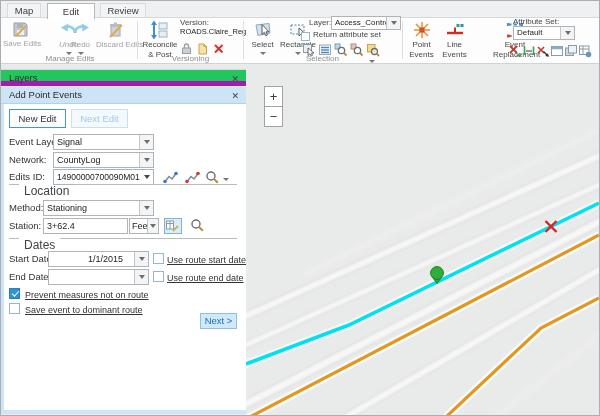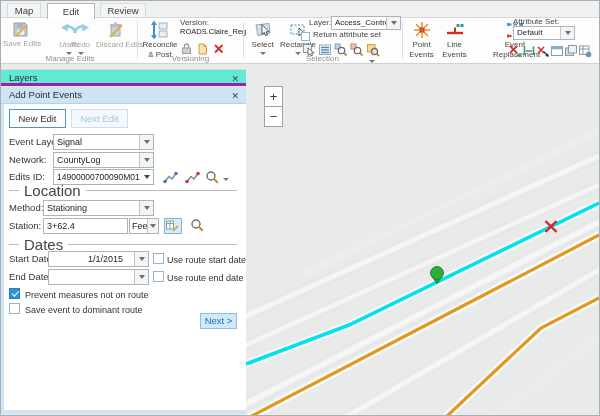--- a/index.html
+++ b/index.html
@@ -20,35 +20,35 @@
   .ddtri{width:0;height:0;border-left:3px solid transparent;border-right:3px solid transparent;border-top:3.5px solid #777;margin:2px auto 0;}
   .sicon{position:absolute;width:14px;height:14px;}
   .rlbl{position:absolute;font-size:8px;color:#444;white-space:nowrap;}
   .rdd{position:absolute;height:14px;background:#fff;border:1px solid #b0b4b7;box-sizing:border-box;display:flex;}
   .rdd .val{flex:1;font-size:8px;line-height:12px;padding-left:3px;color:#222;overflow:hidden;white-space:nowrap;}
   .ddbox{width:13px;background:#f3f4f5;border-left:1px solid #c3c6c8;display:flex;align-items:center;justify-content:center;flex:0 0 auto;}
   .tri-d{width:0;height:0;border-left:3px solid transparent;border-right:3px solid transparent;border-top:4px solid #6e6e6e;}
   .rcbx{position:absolute;width:9px;height:9px;background:#fff;border:1px solid #93b7cf;box-sizing:border-box;}
   
   .pane-bar{position:absolute;left:0;width:245px;height:17px;font-size:9.5px;line-height:16px;padding-left:8px;box-sizing:border-box;color:#2b2b2b;}
-  .layers-bar{top:68px;background:#5eead4;border-top:1px solid #d7dadc;border-bottom:3px solid #a21caf;}
+  .layers-bar{top:68px;background:#22c55e;border-top:1px solid #d7dadc;border-bottom:5px solid #a21caf;}
   .ape-bar{top:86px;background:#cde4f6;border-bottom:1px solid #b3d2ea;}
   .pane-x{position:absolute;right:7px;top:1px;font-size:9px;color:#444;}
   .panel-body{position:absolute;left:0;top:103px;width:264px;height:310px;background:#fff;box-sizing:border-box;
     border-left:3px solid #cfe4f4;border-right:4px solid #cfe4f4;border-bottom:4px solid #cfe4f4;}
   .pflabel{position:absolute;font-size:9.5px;color:#333;line-height:16px;white-space:nowrap;}
   .pffield{position:absolute;height:16px;background:#fff;border:1px solid #b0b4b7;box-sizing:border-box;display:flex;}
   .pffield .val{flex:1;font-size:9px;line-height:14px;padding-left:3px;color:#222;overflow:hidden;white-space:nowrap;}
   .combo-tri{width:12px;display:flex;align-items:center;justify-content:center;flex:0 0 auto;}
   .cbx{position:absolute;width:11px;height:11px;background:#fff;border:1px solid #93b7cf;box-sizing:border-box;}
   .cbx.on{background:#3093d6;border-color:#2a7fb8;}
   .cbx.on::after{content:"";position:absolute;left:1.5px;top:2px;width:5.5px;height:3px;
     border-left:1.6px solid #fff;border-bottom:1.6px solid #fff;transform:rotate(-48deg);}
-  .cblbl{position:absolute;font-size:9px;color:#333;line-height:12px;white-space:nowrap;}
-  .sec{position:absolute;left:5px;width:228px;display:flex;align-items:center;font-size:15px;color:#444;height:12px;}
+  .cblbl{position:absolute;font-size:9px;color:#333;line-height:12px;white-space:nowrap;text-decoration:underline;}
+  .sec{position:absolute;left:5px;width:228px;display:flex;font-size:12px;color:#444;height:12px;}
   .sec::before{content:"";width:10px;height:1px;background:#bbb;margin-right:5px;}
   .sec::after{content:"";flex:1;height:1px;background:#bbb;margin-left:5px;}
   .btn{position:absolute;box-sizing:border-box;text-align:center;font-size:9.5px;}
   .btn-newedit{border:1px solid #4e93c6;background:#fbfdff;color:#333;line-height:17px;}
   .btn-nextedit{border:1px solid #cbdeed;background:#f3f9fd;color:#a5c8e0;line-height:17px;}
   .btn-next{background:#cfe8fa;border:1px solid #8fc0e2;color:#1d6fa5;line-height:14px;}
   .hlicon{position:absolute;width:18px;height:16px;background:#d9ecfa;border:1px solid #7fb4d8;box-sizing:border-box;}
   
   .map{position:absolute;left:245px;top:63px;width:353px;height:351px;background:#e9eaea;overflow:hidden;}
   .zoomctl{position:absolute;left:18px;top:22px;width:19px;}

